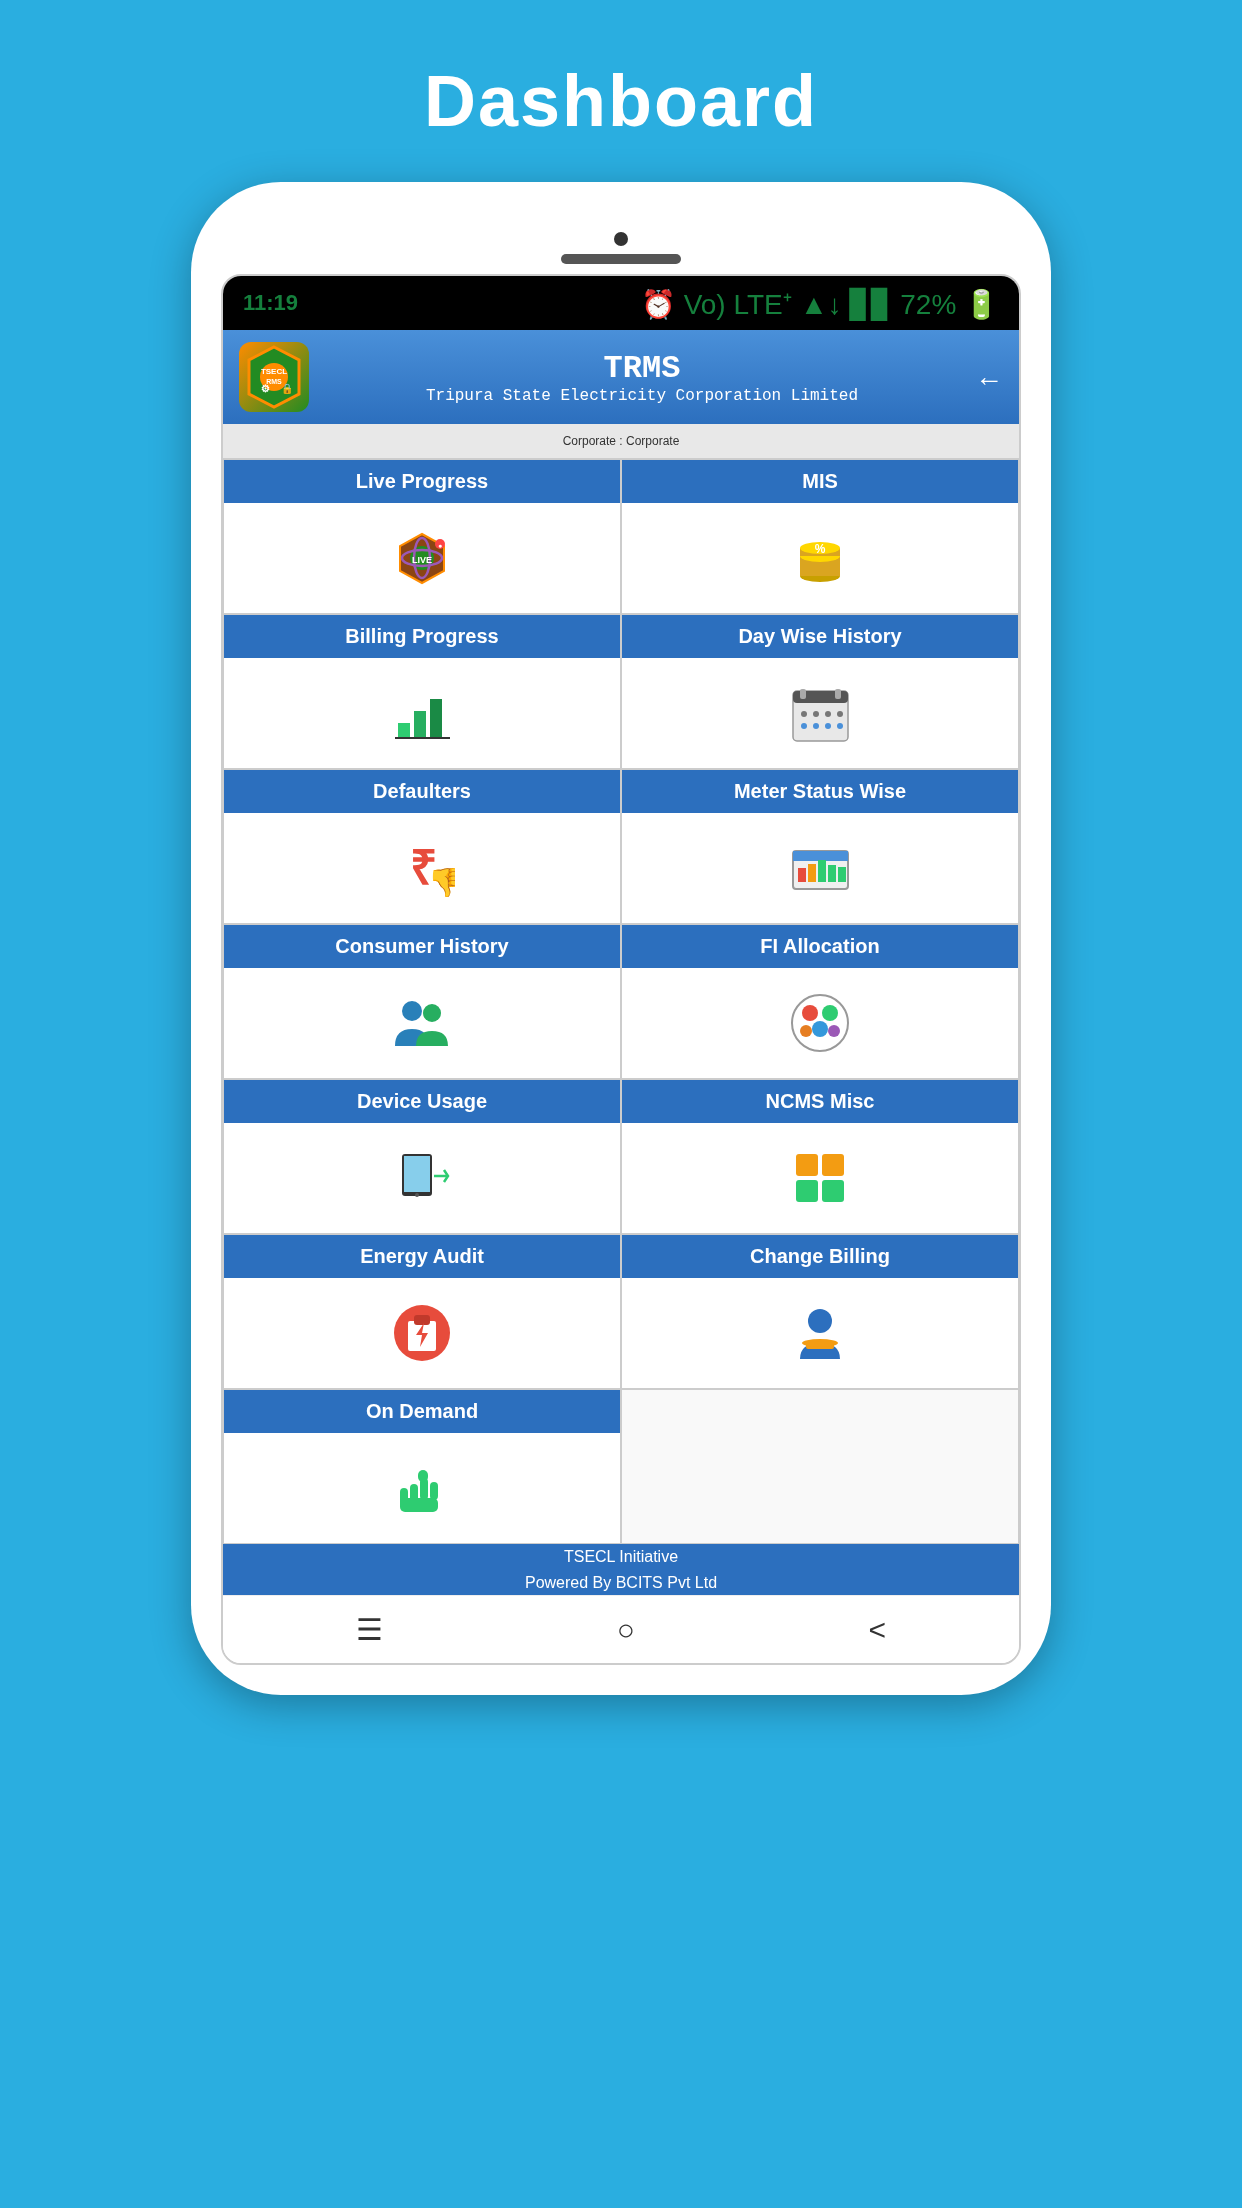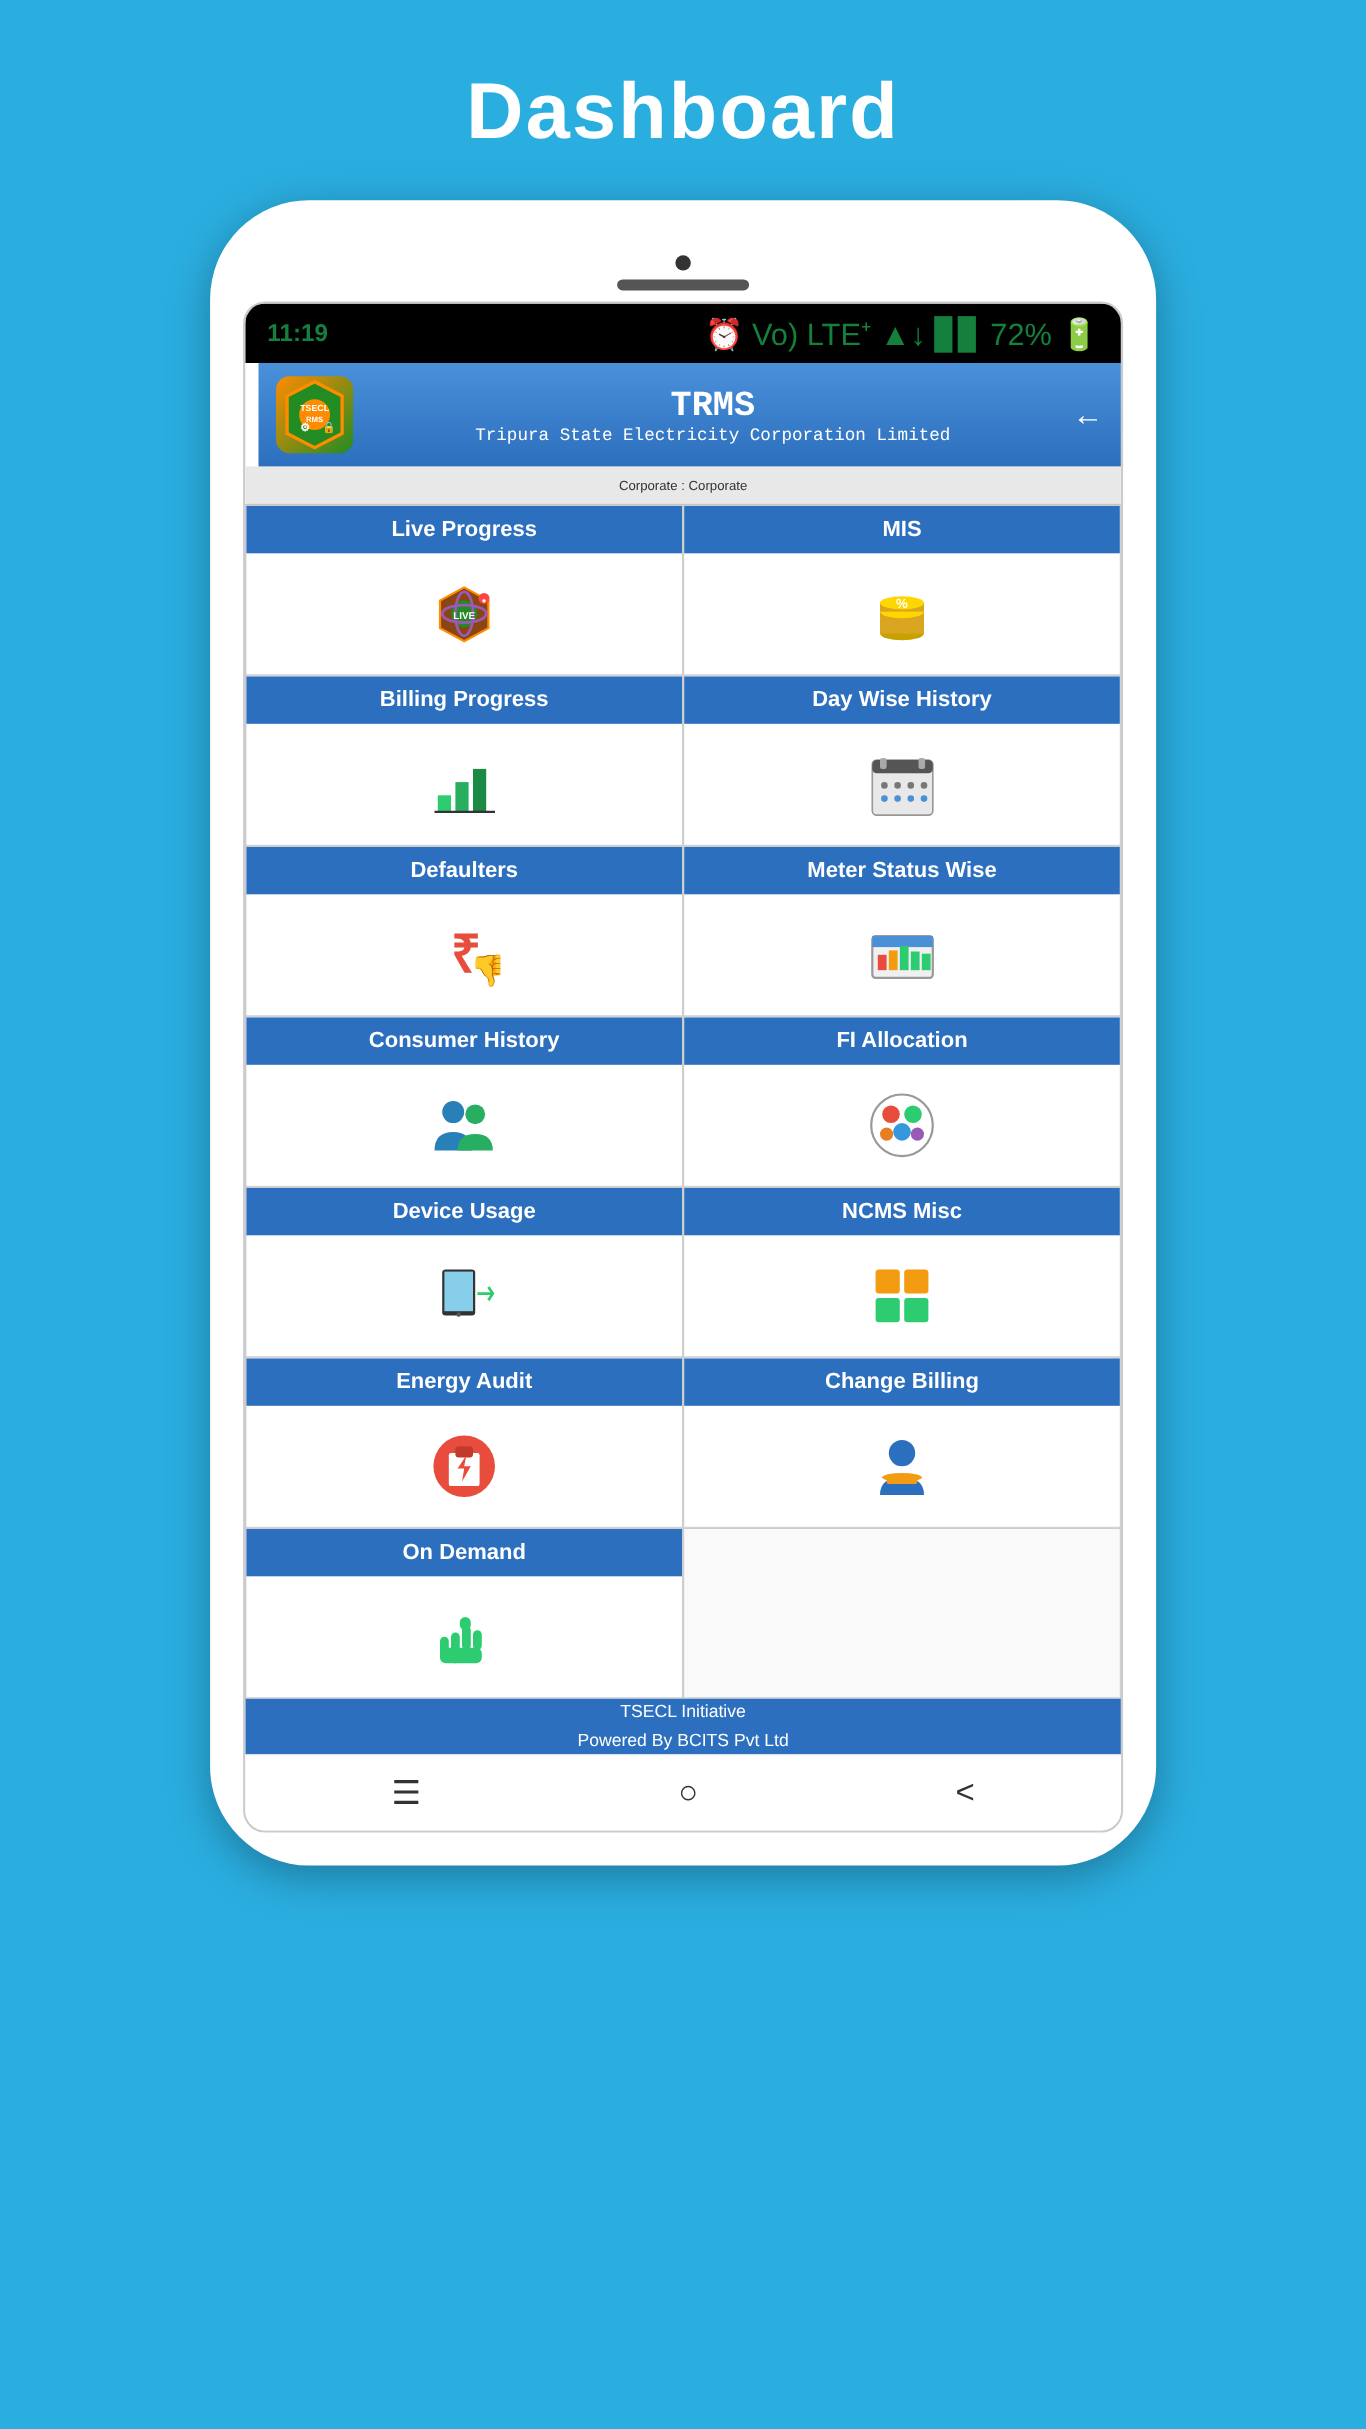--- a/index.html
+++ b/index.html
@@ -65,21 +65,20 @@
       align-items: center;
     }
     .status-left { font-weight: bold; }
     .status-right { font-size: 28px; }
     .app-header {
       background: linear-gradient(180deg, #4a90d9 0%, #2c6fbe 100%);
       padding: 12px 16px;
       display: flex;
       align-items: center;
       position: relative;
-      margin-left: 12px;
     }
     .app-logo {
       width: 70px;
       height: 70px;
       background: linear-gradient(135deg, #ff8c00, #228b22);
       border-radius: 12px;
       display: flex;
       align-items: center;
       justify-content: center;
       font-size: 10px;
@@ -111,21 +110,21 @@
       text-align: center;
       padding: 10px;
       font-size: 12px;
       color: #333;
       border-bottom: 1px solid #ccc;
     }
     .grid-container {
       display: grid;
       grid-template-columns: 1fr 1fr;
       gap: 0;
-      background: #4c1d95;
+      background: #d946ef;
     }
     .grid-item {
       background: white;
       border: 1px solid #ccc;
       display: flex;
       flex-direction: column;
       align-items: center;
       cursor: pointer;
     }
     .grid-item-header {

